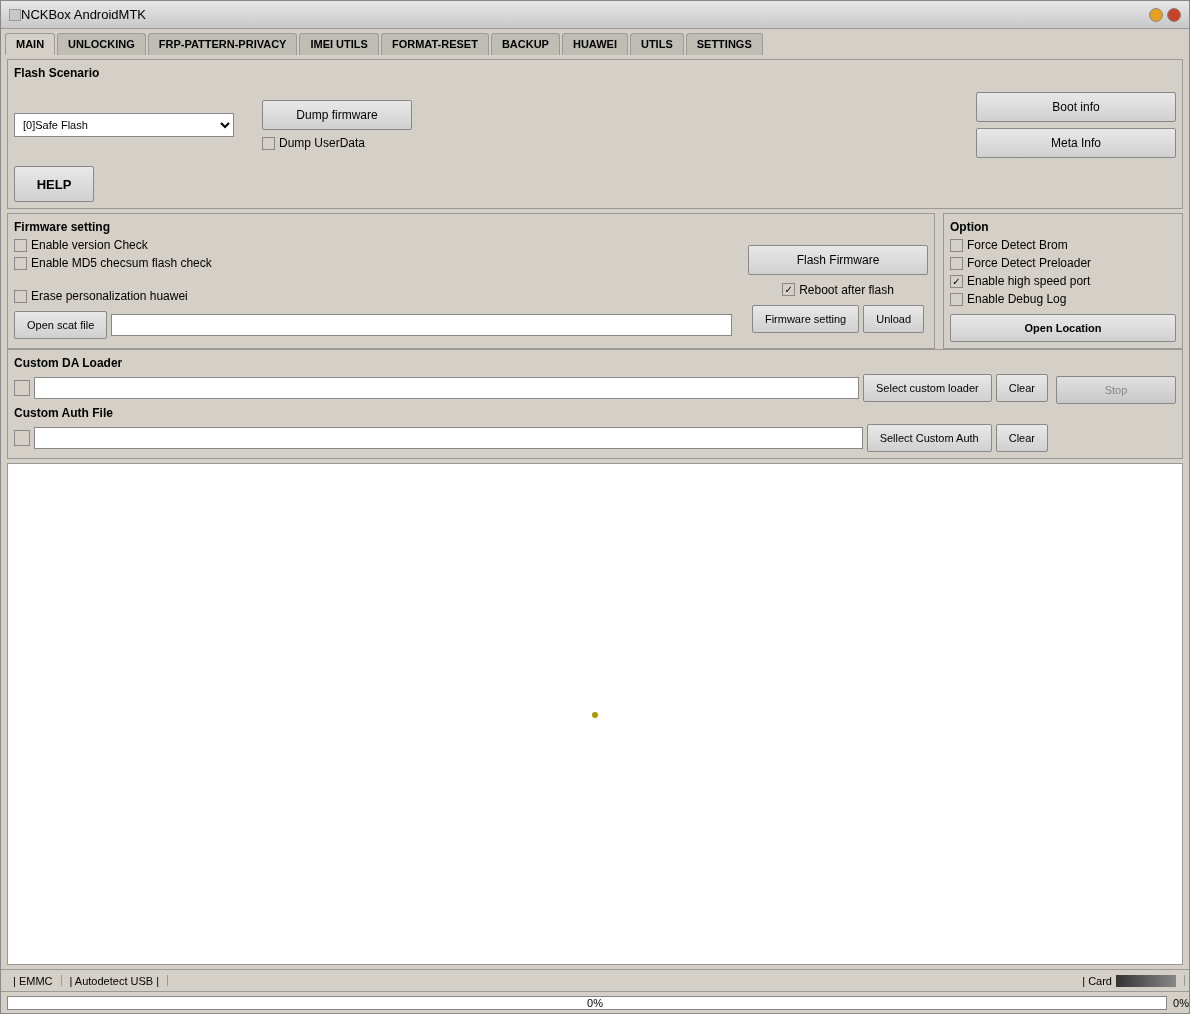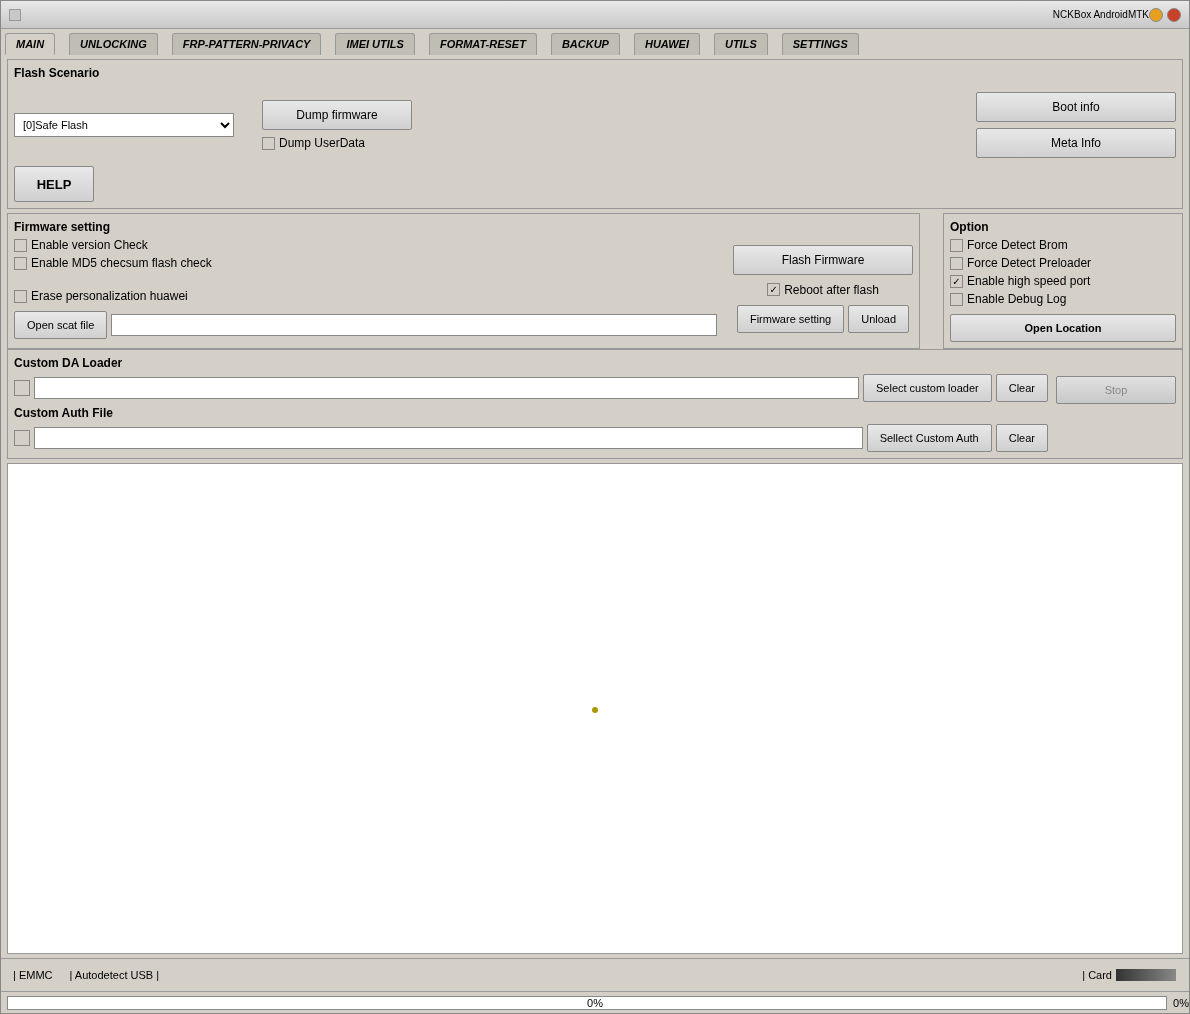--- a/index.html
+++ b/index.html
@@ -23,22 +23,22 @@
       background: linear-gradient(to bottom, #e8e8e8, #c8c8c8);
       height: 28px;
       display: flex;
       align-items: center;
       justify-content: space-between;
       padding: 0 8px;
       border-bottom: 1px solid #999;
     }
     .title-bar-title {
       flex: 1;
-      text-align: right;
-      font-size: 10px;
+      text-align: left;
+      font-size: 13px;
       font-weight: normal;
     }
     .title-bar-controls {
       display: flex;
       gap: 4px;
     }
     .title-btn {
       width: 14px;
       height: 14px;
       border-radius: 50%;
@@ -51,22 +51,21 @@
       width: 12px;
       height: 12px;
       border: 1px solid #999;
       background: #c8c8c8;
       cursor: pointer;
     }
     .tab-bar {
       display: flex;
       background: #d4d0c8;
       padding: 4px 4px 0 4px;
-      gap: 14px;
-      font-style: italic;
+      gap: 2px;
     }
     .tab {
       padding: 4px 10px;
       border: 1px solid #999;
       border-bottom: none;
       background: #c0bdb5;
       cursor: pointer;
       font-size: 11px;
       font-weight: bold;
       border-radius: 3px 3px 0 0;
@@ -184,21 +183,21 @@
       border: 1px solid #999;
       margin: 0 6px;
     }
     .status-bar {
       height: 22px;
       background: #d4d0c8;
       border-top: 1px solid #999;
       display: flex;
       align-items: center;
       font-size: 11px;
-      padding: 16px 4px;
+      padding: 5px 4px;
     }
     .status-segment {
       padding: 0 8px;
       border-right: 1px solid #999;
       height: 100%;
       display: flex;
       align-items: center;
     }
     .progress-bar-section {
       height: 22px;
@@ -233,21 +232,21 @@
     .checked-checkbox {
       background: #d4d0c8;
     }
     .top-panels {
       display: flex;
       gap: 6px;
       padding: 4px 6px;
     }
     .middle-section {
       display: flex;
-      gap: 23px;
+      gap: 8px;
       padding: 0 6px;
       border-radius: 17px;
     }
     .bottom-custom {
       padding: 0 6px;
     }
     .card-indicator {
       width: 60px;
       height: 12px;
       background: linear-gradient(to right, #333, #888);

